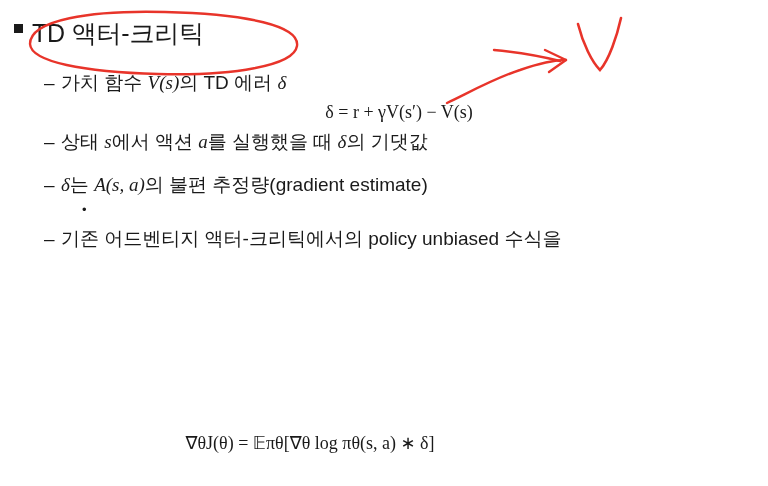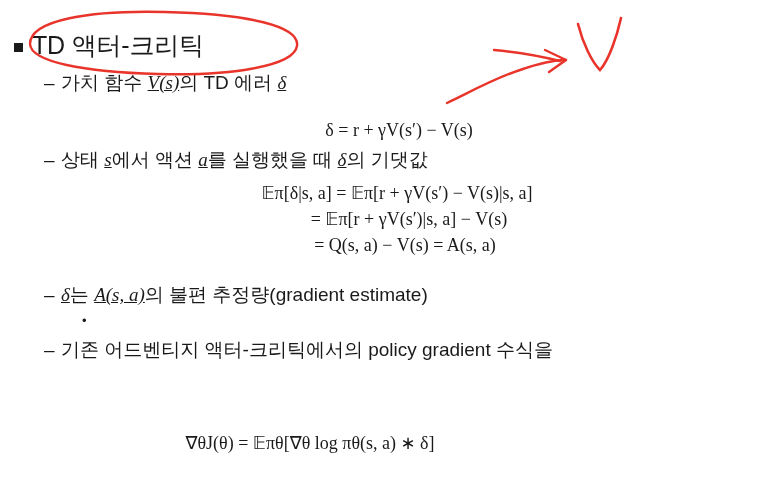--- a/index.html
+++ b/index.html
@@ -18,23 +18,23 @@
   .slide {
     position: relative;
     width: 768px;
     height: 486px;
   }
 
   
   .title-row {
     position: absolute;
     left: 14px;
-    top: 32px;
+    top: 20px;
     display: flex;
-    align-items: center;
+    align-items: flex-start;
   }
   .title-bullet {
     width: 9px;
     height: 9px;
     background: #1a1a1a;
     margin-right: 9px;
     margin-top: 4px;
   }
   .title-text {
     font-size: 25px;
@@ -77,40 +77,39 @@
     width: 14px;
     flex: 0 0 14px;
     font-size: 13px;
     line-height: 1.55;
   }
 
   
   .math {
     font-family: "Liberation Serif", serif;
     font-style: italic;
-    text-decoration: underline;
   }
   .mathline {
     text-align: center;
     font-family: "Liberation Serif", serif;
     font-size: 18px;
   }
   .eq-block {
     margin-top: 8px;
     margin-bottom: 6px;
   }
   .eq-block .mathline {
     line-height: 1.45;
   }
   .eq-indent-1 { padding-left: 6px; }
   .eq-indent-2 { padding-left: 30px; }
   .eq-indent-3 { padding-left: 22px; }
 
   .eq-single {
-    margin-top: 25px;
+    margin-top: 7px;
     margin-bottom: 2px;
     text-align: center;
     font-family: "Liberation Serif", serif;
     font-size: 18px;
     padding-left: 10px;
   }
 
   .gap { height: 12px; }
 
   .final-eq {
@@ -150,41 +149,36 @@
       <span class="txt"><span>가치 함수 </span><span class="math">V(s)</span><span>의 TD 에러 </span><span class="math">δ</span></span>
     </div>
 
     <div class="eq-single">δ = r + γV(s′) − V(s)</div>
 
     <div class="lvl1">
       <span class="dash">–</span>
       <span class="txt"><span>상태 </span><span class="math">s</span><span>에서 액션 </span><span class="math">a</span><span>를 실행했을 때 </span><span class="math">δ</span><span>의 기댓값</span></span>
     </div>
 
-    <div class="eq-block">
-      <div class="mathline eq-indent-1">𝔼π[δ|s, a] = 𝔼π[r + γV(s′) − V(s)|s, a]</div>
-      <div class="mathline eq-indent-2">= 𝔼π[r + γV(s′)|s, a] − V(s)</div>
-      <div class="mathline eq-indent-3">= Q(s, a) − V(s) = A(s, a)</div>
-    </div>
 
     <div class="gap"></div>
 
     <div class="lvl1">
       <span class="dash">–</span>
       <span class="txt"><span class="math">δ</span><span>는 </span><span class="math">A(s, a)</span><span>의 불편 추정량(gradient estimate)</span></span>
     </div>
 
     <div class="lvl2">
       <span class="dot">•</span>
     </div>
 
     <div class="lvl1">
       <span class="dash">–</span>
       <span class="txt">
-        <span>기존 어드벤티지 액터-크리틱에서의 policy gradient 수식을</span><br>
+        <span>기존 어드벤티지 액터-크리틱에서의 policy unbiased 수식을</span><br>
       </span>
     </div>
 
   </div>
 
   <div class="final-eq">∇θJ(θ) = 𝔼πθ[∇θ log πθ(s, a) ∗ δ]</div>
 
   <svg class="annot" viewBox="0 0 768 486" xmlns="http://www.w3.org/2000/svg">
 
     <path d="M 30 44 C 30 20, 90 10, 165 12 C 248 14, 300 26, 297 46 C 294 66, 232 76, 158 74 C 84 72, 31 62, 30 44 Z" fill="none" stroke="#e8342a" stroke-width="2.4" stroke-linecap="round"></path>

